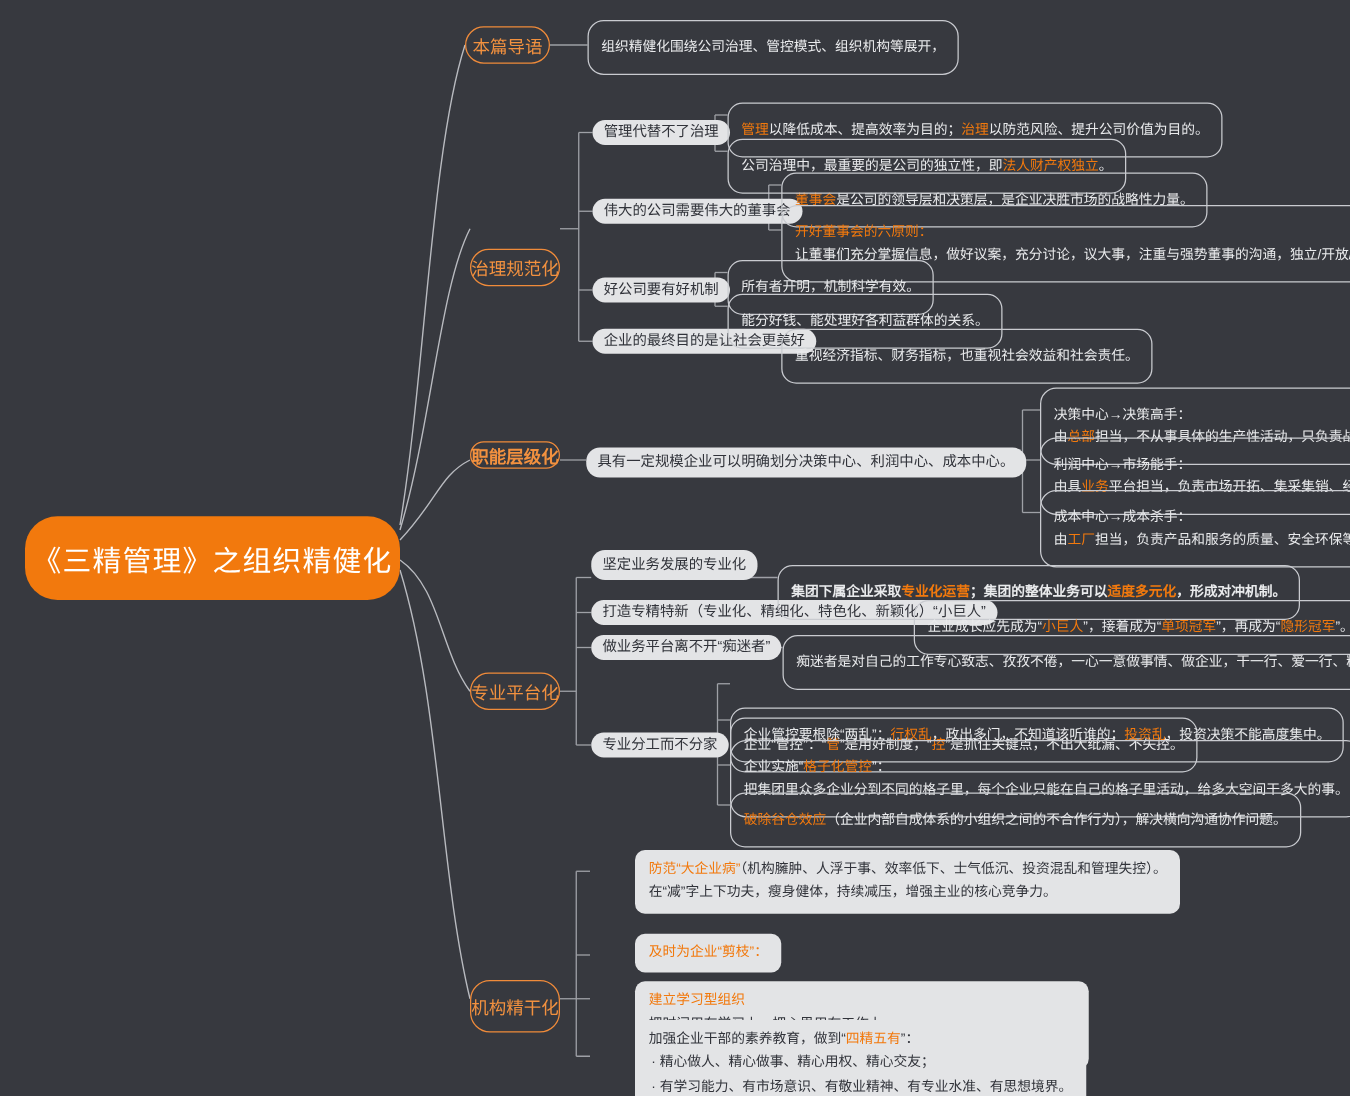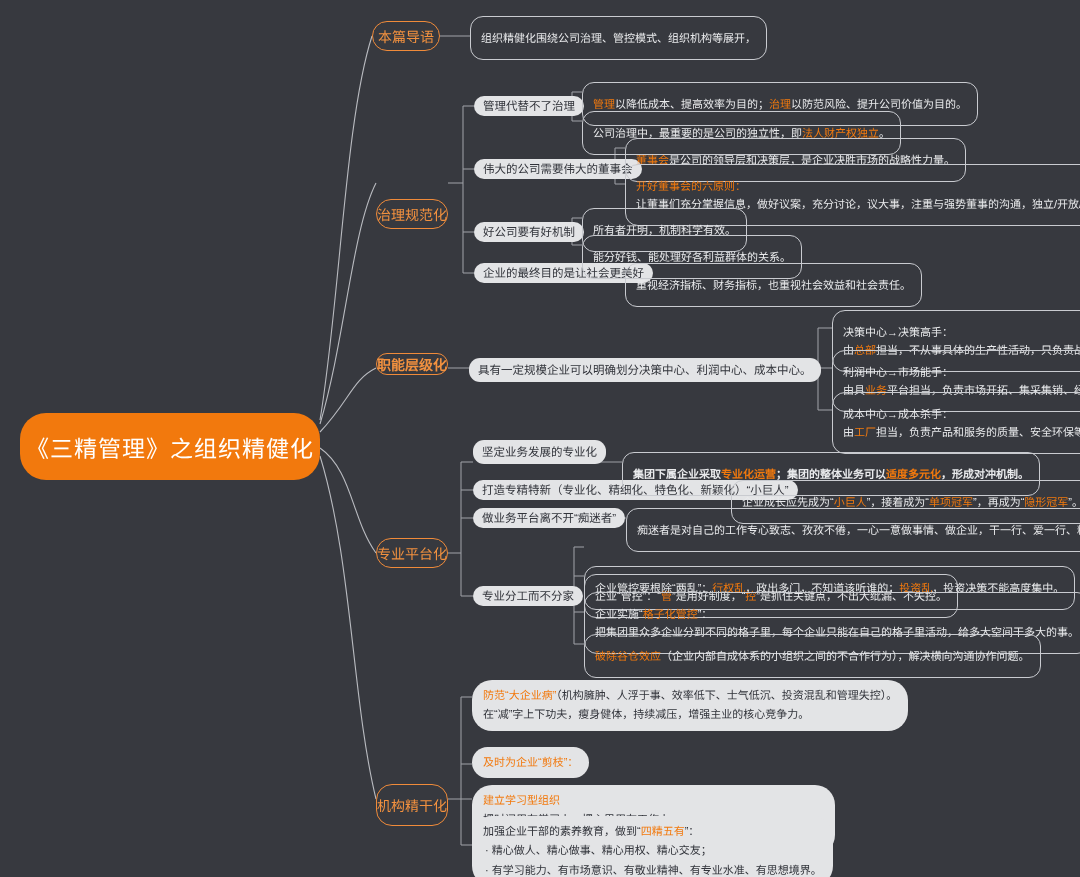--- a/index.html
+++ b/index.html
@@ -49,24 +49,25 @@
     background:transparent;border-radius:12px;
     font-size:11px;
     padding:12px 10px;
     line-height:1.65;
   }
   .leaf.multi{border-radius:13px;}
 
   
   .leafFill{
     background:#e3e4e6;color:#31333a;
-    border-radius:20px;
+    border-radius:8px;
     font-size:11px;
     padding:6px 11px;
     line-height:1.75;
+    margin-left:36px;
   }
 
   .hl{color:#f2790d;}
   .ln{display:block;}
   .bullet{display:block;padding-left:2px;}
 </style>
 </head>
 <body>
 
 <div id="canvas">

